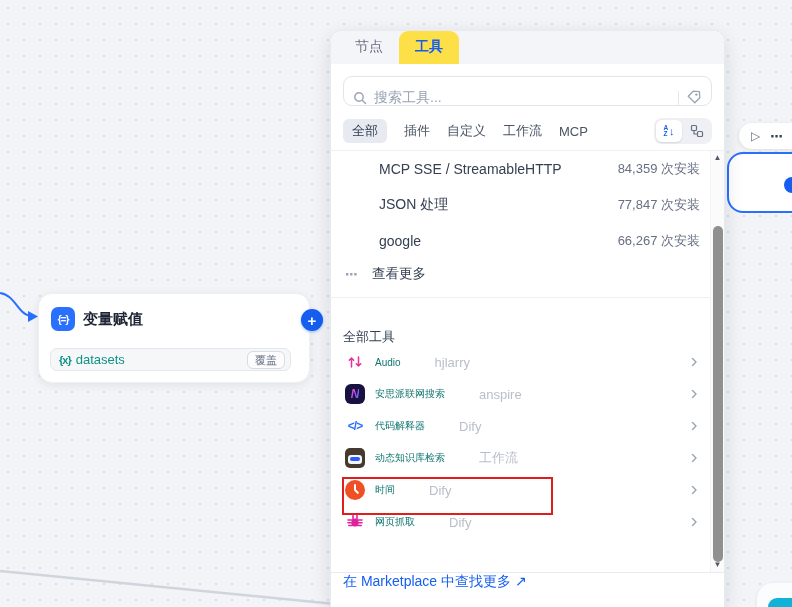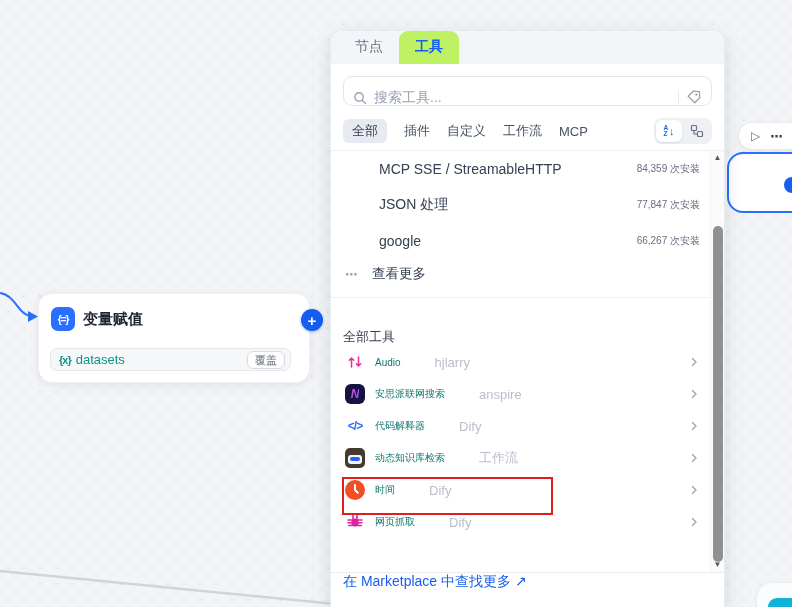--- a/index.html
+++ b/index.html
@@ -81,21 +81,21 @@
     border:1px solid #e7eaee; border-bottom:none;
     box-shadow:0 6px 20px rgba(16,24,40,.12);
     display:flex; flex-direction:column;
   }
   .tabstrip {
     height:33px; background:#f4f5f8; border-radius:12px 12px 0 0;
     display:flex; align-items:flex-end; padding:0 8px; flex:none;
   }
   .tab { font-size:14px; color:#676f83; padding:7px 16px 8px; cursor:pointer;margin-top:13px; }
   .tab.active {
-    background:#bef264; color:#155eef; font-weight:bold; border-radius:9px 9px 0 0;
+    background:#fde047; color:#155eef; font-weight:bold; border-radius:9px 9px 0 0;
   }
   .search-wrap { padding:12px 12px 0; flex:none; }
   .searchbox {
     height:30px; border:1px solid #e2e5ea; border-radius:9px; background:#fff;
     display:flex; align-items:flex-end; gap:7px; padding:0 9px;
   }
   .searchbox input {
     border:none; outline:none; flex:1; font-size:14px; color:#354052; background:transparent;
     font-family:inherit;
   }
@@ -109,21 +109,21 @@
   .seg-btn.active { background:#fff; box-shadow:0 1px 2px rgba(16,24,40,.12); }
   .sort-glyph { display:flex; align-items:center; gap:1px; color:#155eef; }
   .sort-az { display:flex; flex-direction:column; font-size:6.5px; font-weight:bold; line-height:6.5px; }
   .sort-arrow { font-size:11px; line-height:11px; font-weight:bold; }
   .hdiv { height:1px; background:#eef0f3; flex:none; }
 
   .scrollarea { position:relative; flex:1; overflow:hidden; }
   .scrollcontent { padding-right:14px; }
   .feat-row { height:36px; display:flex; align-items:center; padding:0 10px 0 48px; }
   .feat-name { font-size:14px; color:#354052; }
-  .feat-count { margin-left:auto; font-size:10px; color:#676f83; }
+  .feat-count { margin-left:auto; font-size:13px; color:#676f83; }
   .seemore-row { height:30px; display:flex; align-items:center; gap:9px; padding:0 14px; }
   .seemore-dots { color:#9aa3b2; font-size:13px; font-weight:bold; width:18px; }
   .seemore-label { font-size:13.5px; color:#354052; }
   .list-div { height:1px; background:#eef0f3; margin-top:8px; }
   .section-title { padding:30px 12px 0; font-size:13px; color:#354052; font-weight:500; height:48px; }
   .tool-row { height:32px; display:flex; align-items:center; gap:10px; padding:0 10px 0 14px; }
   .tool-name { font-size:10px; font-weight:500; color:#0f766e; white-space:nowrap; }
   .tool-by { font-size:13px; color:#b9bec9; white-space:nowrap;padding-left:24px; }
   .tool-chev { margin-left:auto; }
   .ticon { width:20px; height:20px; flex:none; display:flex; align-items:center; justify-content:center; }

